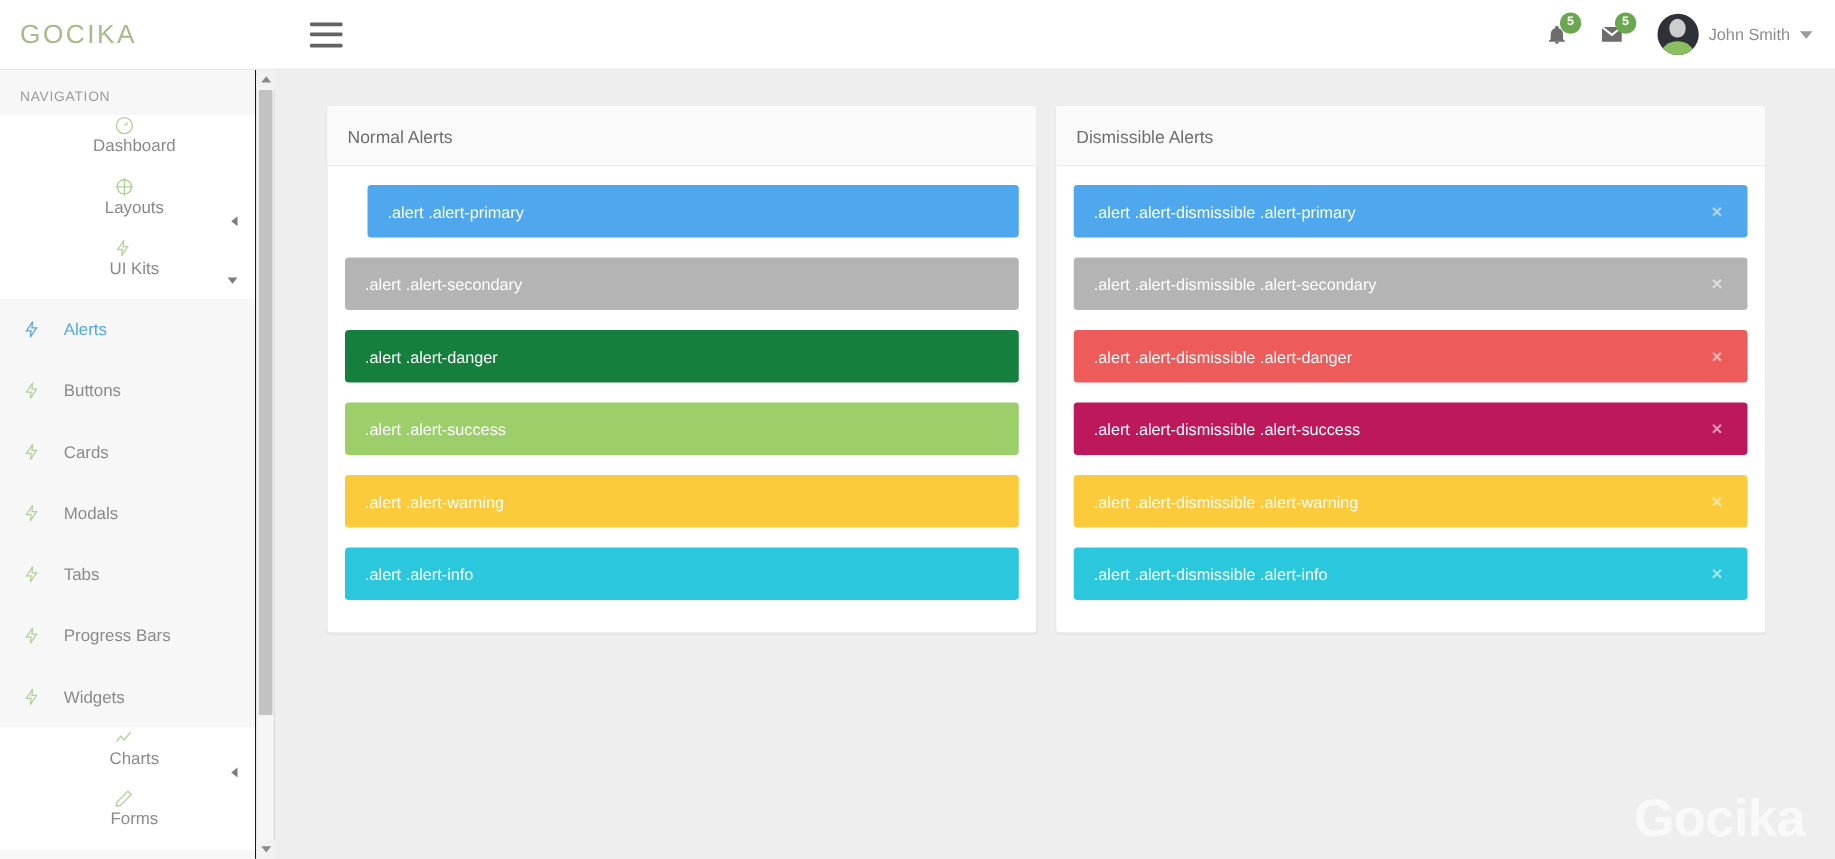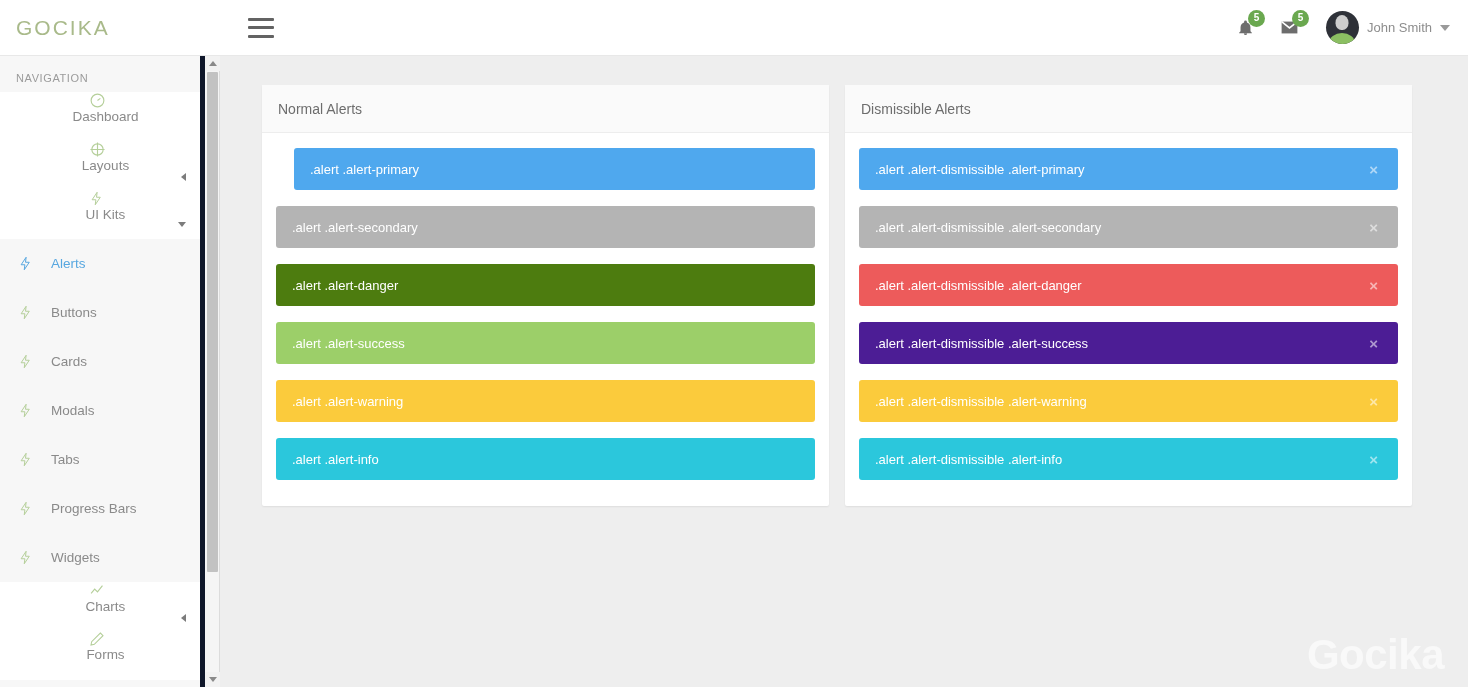--- a/index.html
+++ b/index.html
@@ -82,21 +82,21 @@
     border-left: 5px solid transparent;
     border-right: 5px solid transparent;
     border-top: 6px solid #9a9a9a;
   }
 
   
   .sidebar {
     position: absolute; top: 56px; left: 0;
     width: 205px; height: 631px;
     background: #f7f7f7;
-    border-right: 5px solid #0f172a;
+    border-right: 1px solid #0f172a;
     overflow: hidden;
   }
   .nav-label {
     font-size: 11px; color: #9b9b9b;
     letter-spacing: 0.6px; padding: 16px 0 8px 16px;
   }
   .nav-item {
     height: 49px; display: flex; align-items: center;
     padding-left: 18px; padding-right: 14px;
     cursor: pointer; position: relative;
@@ -365,21 +365,21 @@
   <div class="panels" id="panels">
       <div class="panel">
         <div class="panel-head">Normal Alerts</div>
         <div class="panel-body">
           <div class="alert" style="background: rgb(79, 168, 238); margin-left: 18px;">
             <span>.alert .alert-primary</span>
           </div>
           <div class="alert" style="background: rgb(180, 180, 180);">
             <span>.alert .alert-secondary</span>
           </div>
-          <div class="alert" style="background: #4d7c0f; align-items: center;">
+          <div class="alert" style="background: #15803d; align-items: center;">
             <span>.alert .alert-danger</span>
           </div>
           <div class="alert" style="background: rgb(156, 207, 105);">
             <span>.alert .alert-success</span>
           </div>
           <div class="alert" style="background: rgb(251, 203, 60);">
             <span>.alert .alert-warning</span>
           </div>
           <div class="alert" style="background: rgb(43, 199, 220);">
             <span>.alert .alert-info</span>
@@ -394,21 +394,21 @@
             <span class="alert-close">×</span>
           </div>
           <div class="alert" style="background: rgb(180, 180, 180);">
             <span>.alert .alert-dismissible .alert-secondary</span>
             <span class="alert-close">×</span>
           </div>
           <div class="alert" style="background: rgb(237, 91, 91);">
             <span>.alert .alert-dismissible .alert-danger</span>
             <span class="alert-close">×</span>
           </div>
-          <div class="alert" style="background: #4c1d95;">
+          <div class="alert" style="background: #be185d;">
             <span>.alert .alert-dismissible .alert-success</span>
             <span class="alert-close">×</span>
           </div>
           <div class="alert" style="background: rgb(251, 203, 60);">
             <span>.alert .alert-dismissible .alert-warning</span>
             <span class="alert-close">×</span>
           </div>
           <div class="alert" style="background: rgb(43, 199, 220);">
             <span>.alert .alert-dismissible .alert-info</span>
             <span class="alert-close">×</span>

